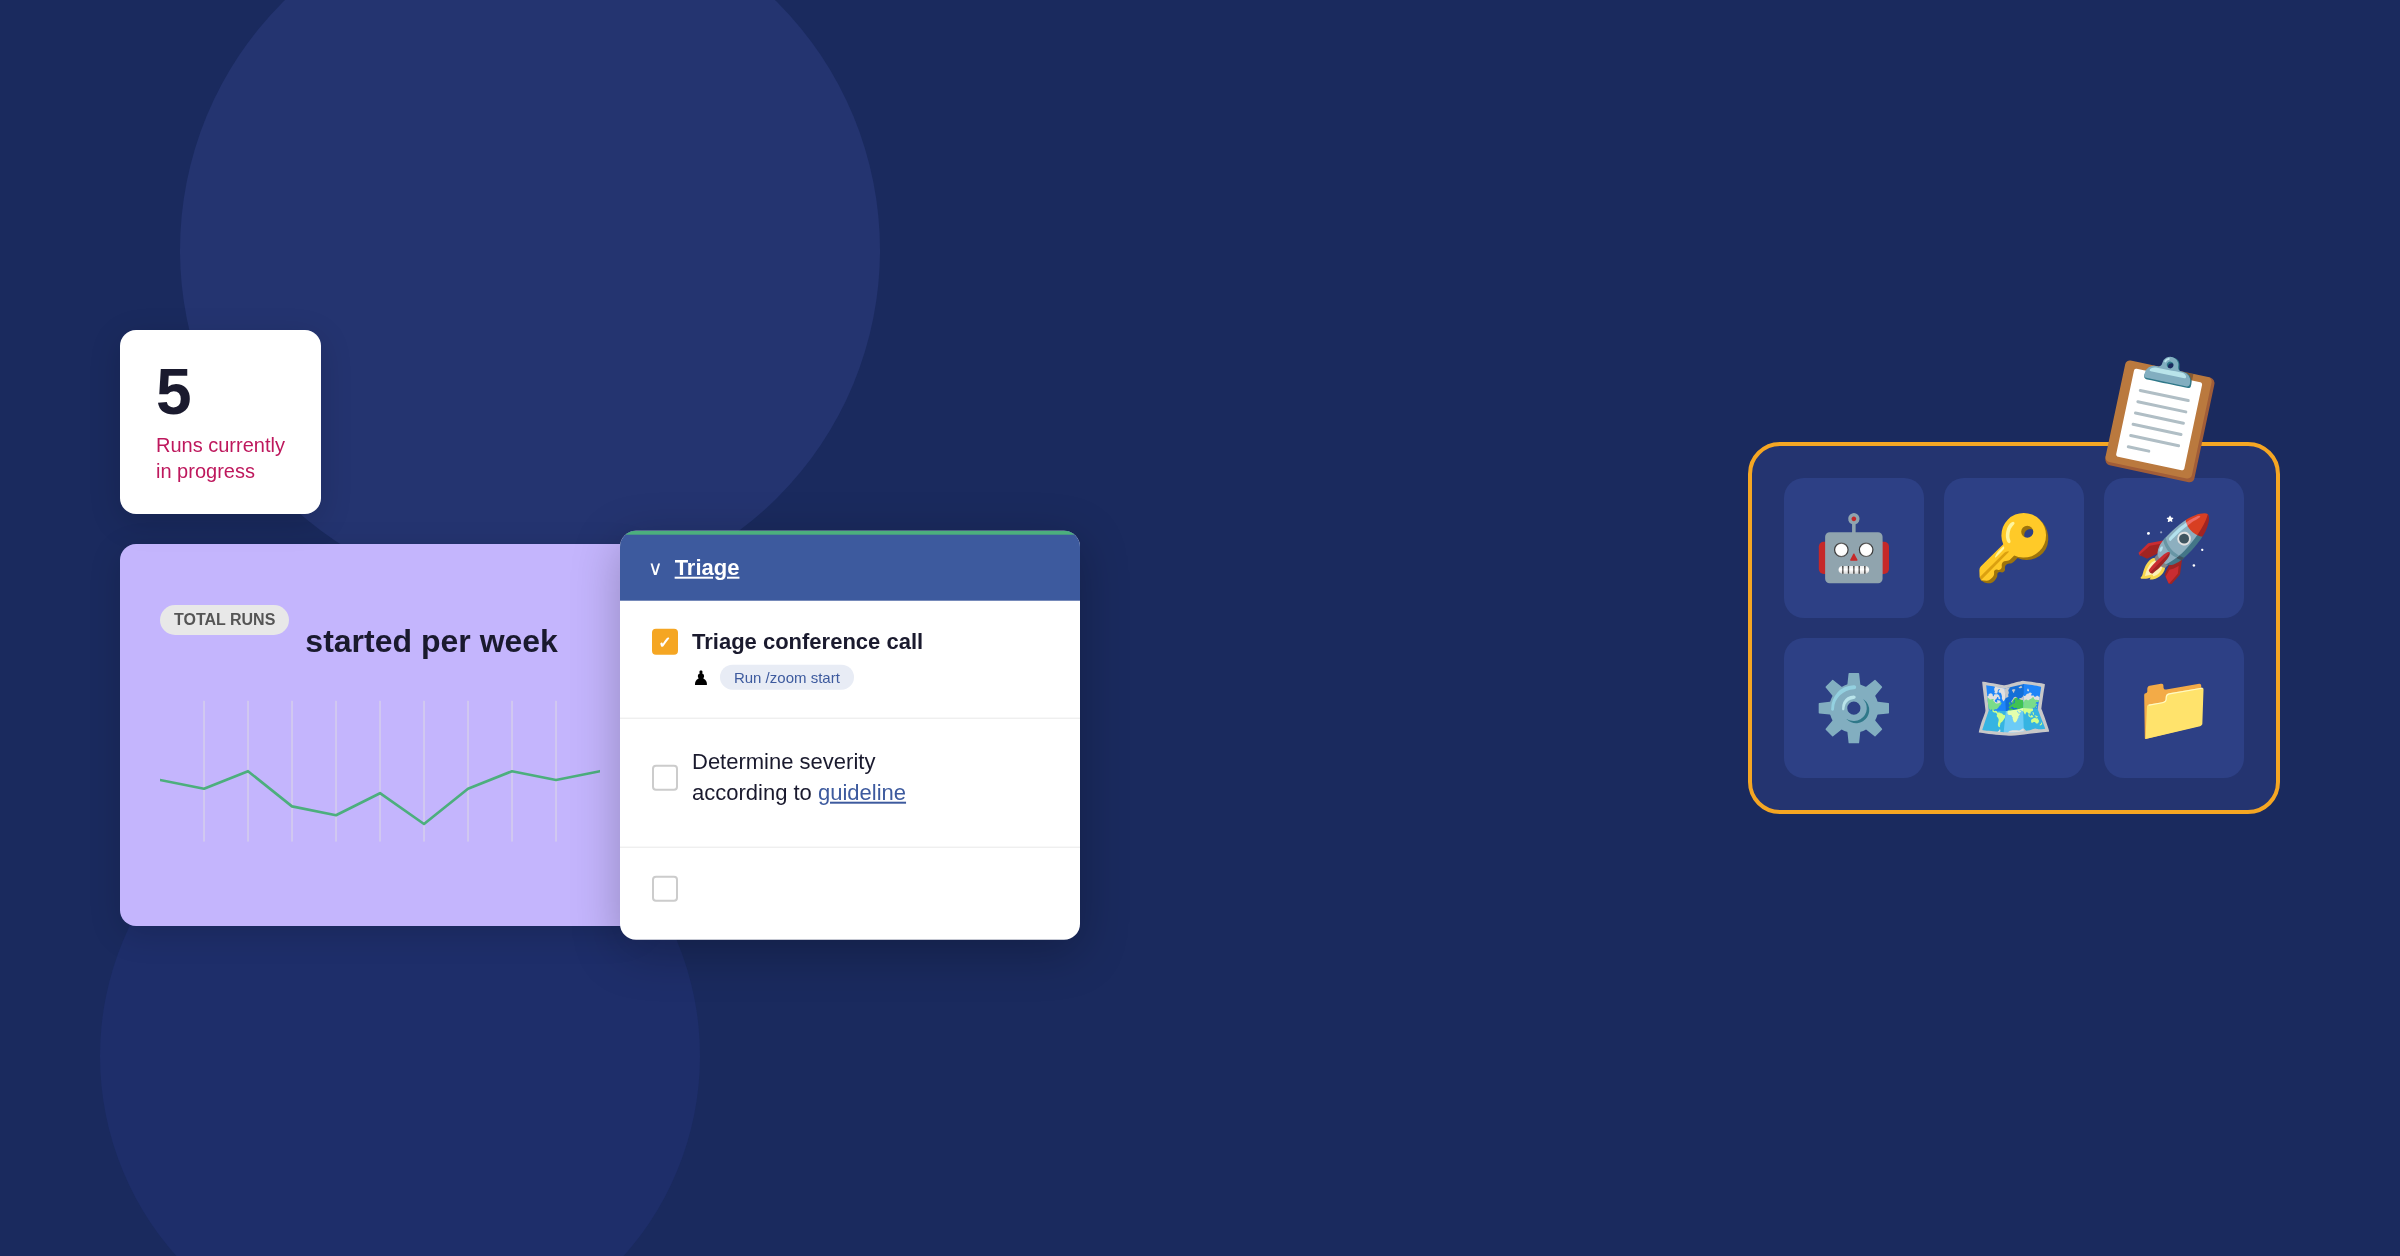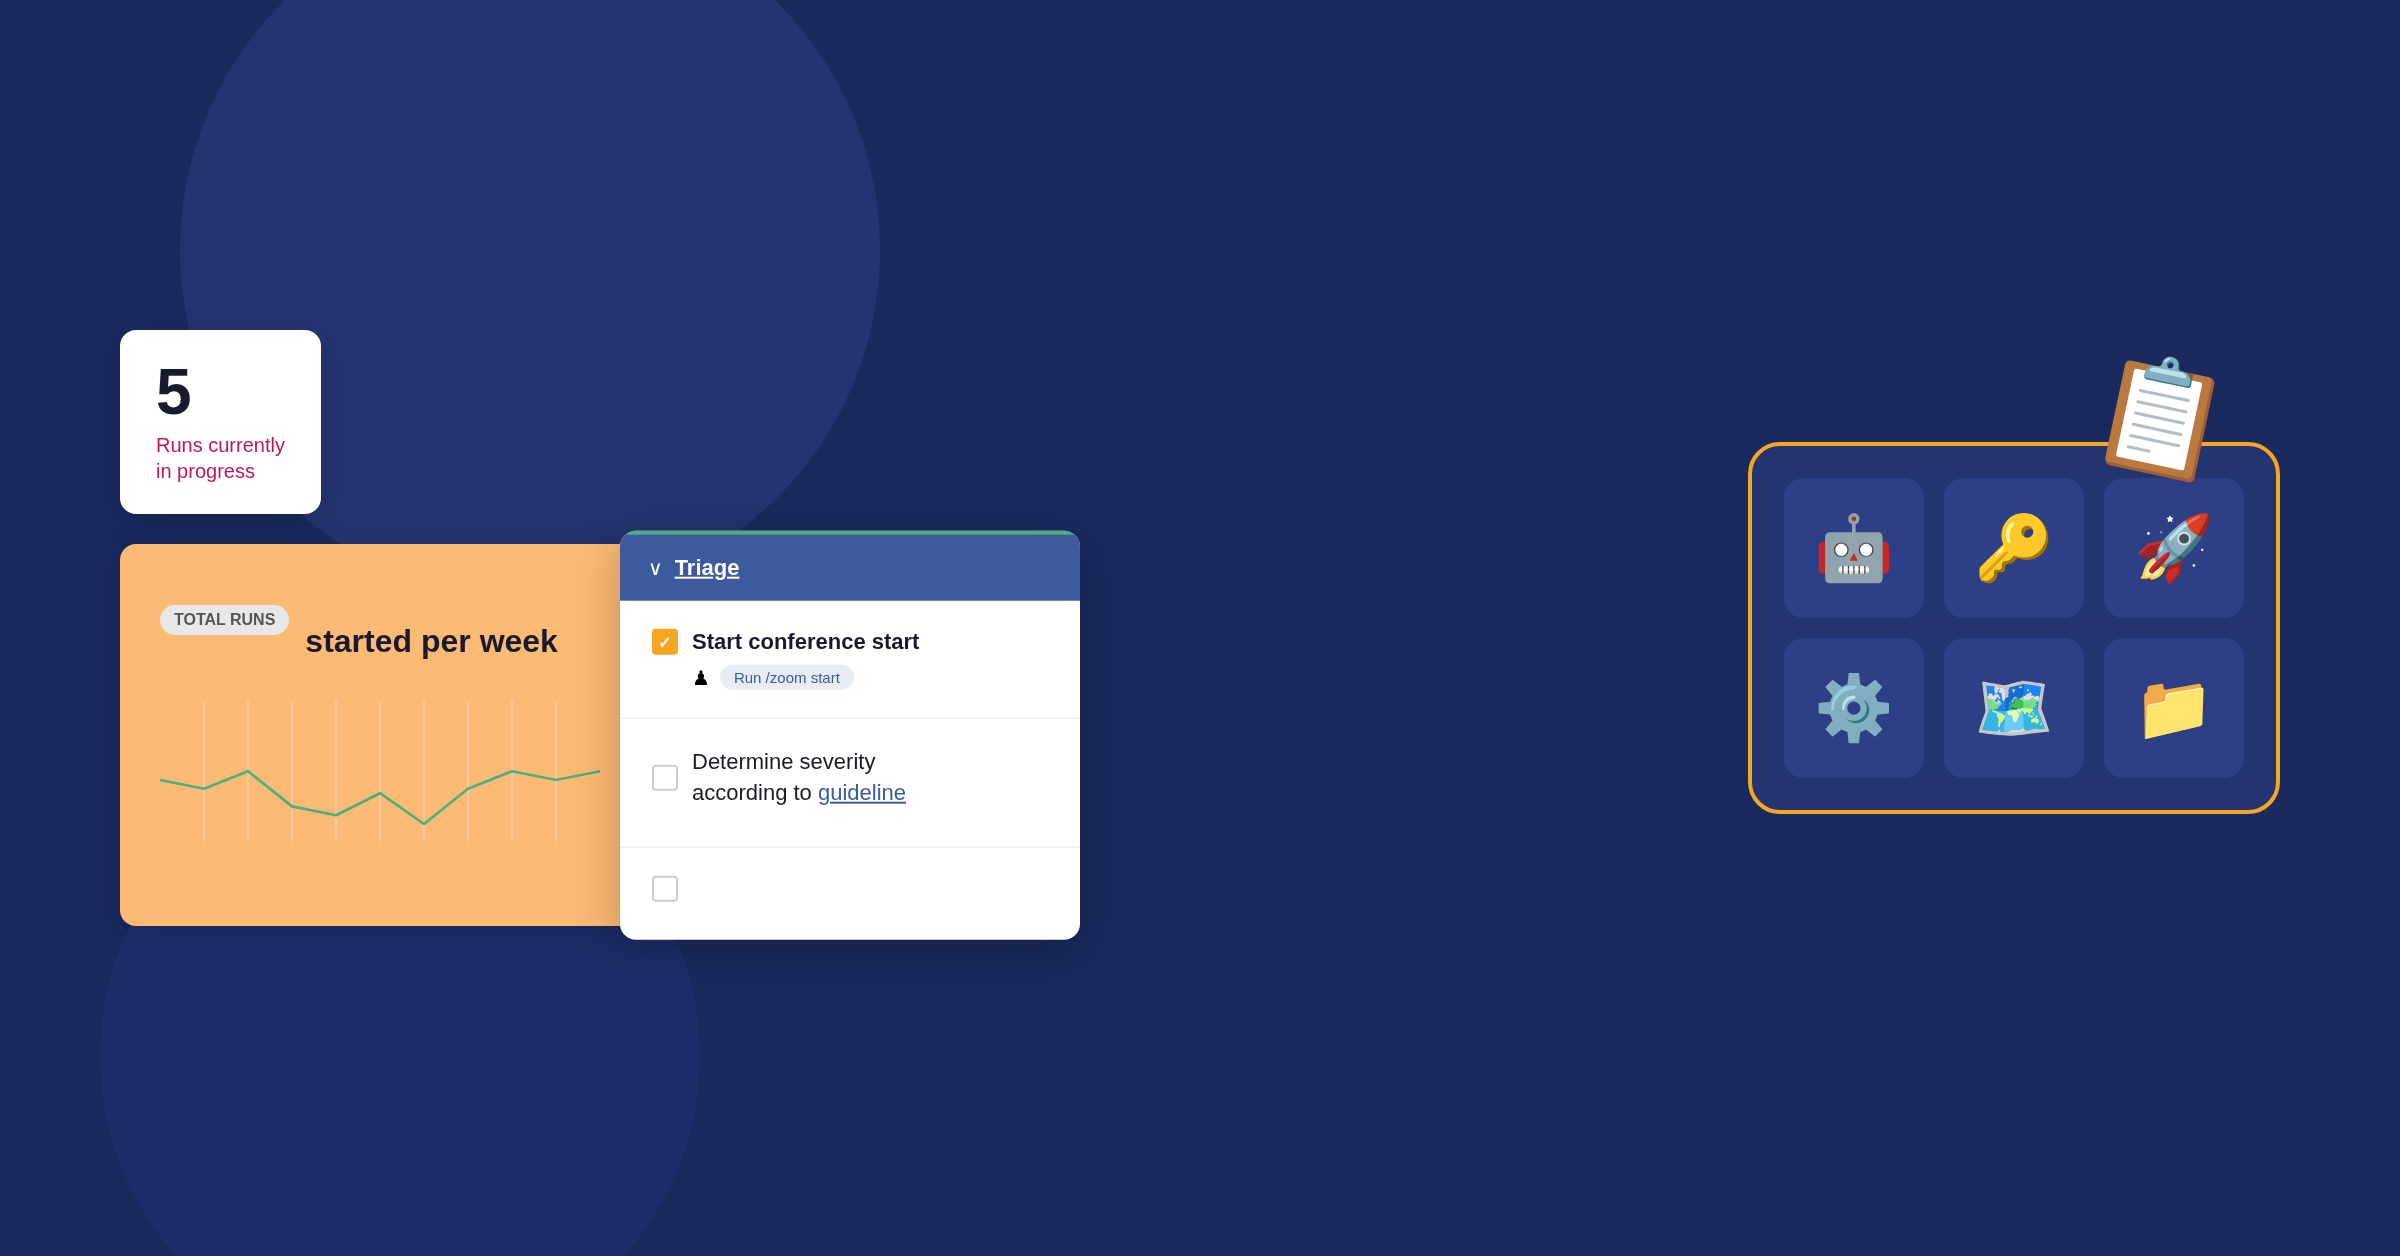--- a/index.html
+++ b/index.html
@@ -79,21 +79,21 @@
 
     .stat-label {
       font-size: 20px;
       color: #be185d;
       line-height: 1.3;
       max-width: 140px;
     }
 
     
     .chart-card {
-      background: #fdba74;
+      background: #c4b5fd;
       border-radius: 16px;
       padding: 36px 40px;
       box-shadow: 0 8px 32px rgba(0,0,0,0.15);
       width: 520px;
       position: relative;
       z-index: 2;
     }
 
     .chart-header {
       display: flex;
@@ -324,21 +324,21 @@
       <div class="triage-card">
         <div class="triage-header">
           <span class="triage-chevron">∨</span>
           <span class="triage-title">Triage</span>
         </div>
         <div class="triage-body">
 
           <div class="triage-item">
             <div class="triage-item-header">
               <div class="checkbox checked"></div>
-              <span class="triage-item-title">Start conference start</span>
+              <span class="triage-item-title">Triage conference call</span>
             </div>
             <div class="triage-meta">
               <span class="triage-avatar">♟</span>
               <span class="triage-badge">Run /zoom start</span>
             </div>
           </div>
 
           <div class="triage-item">
             <div class="triage-item-header">
               <div class="checkbox"></div>

